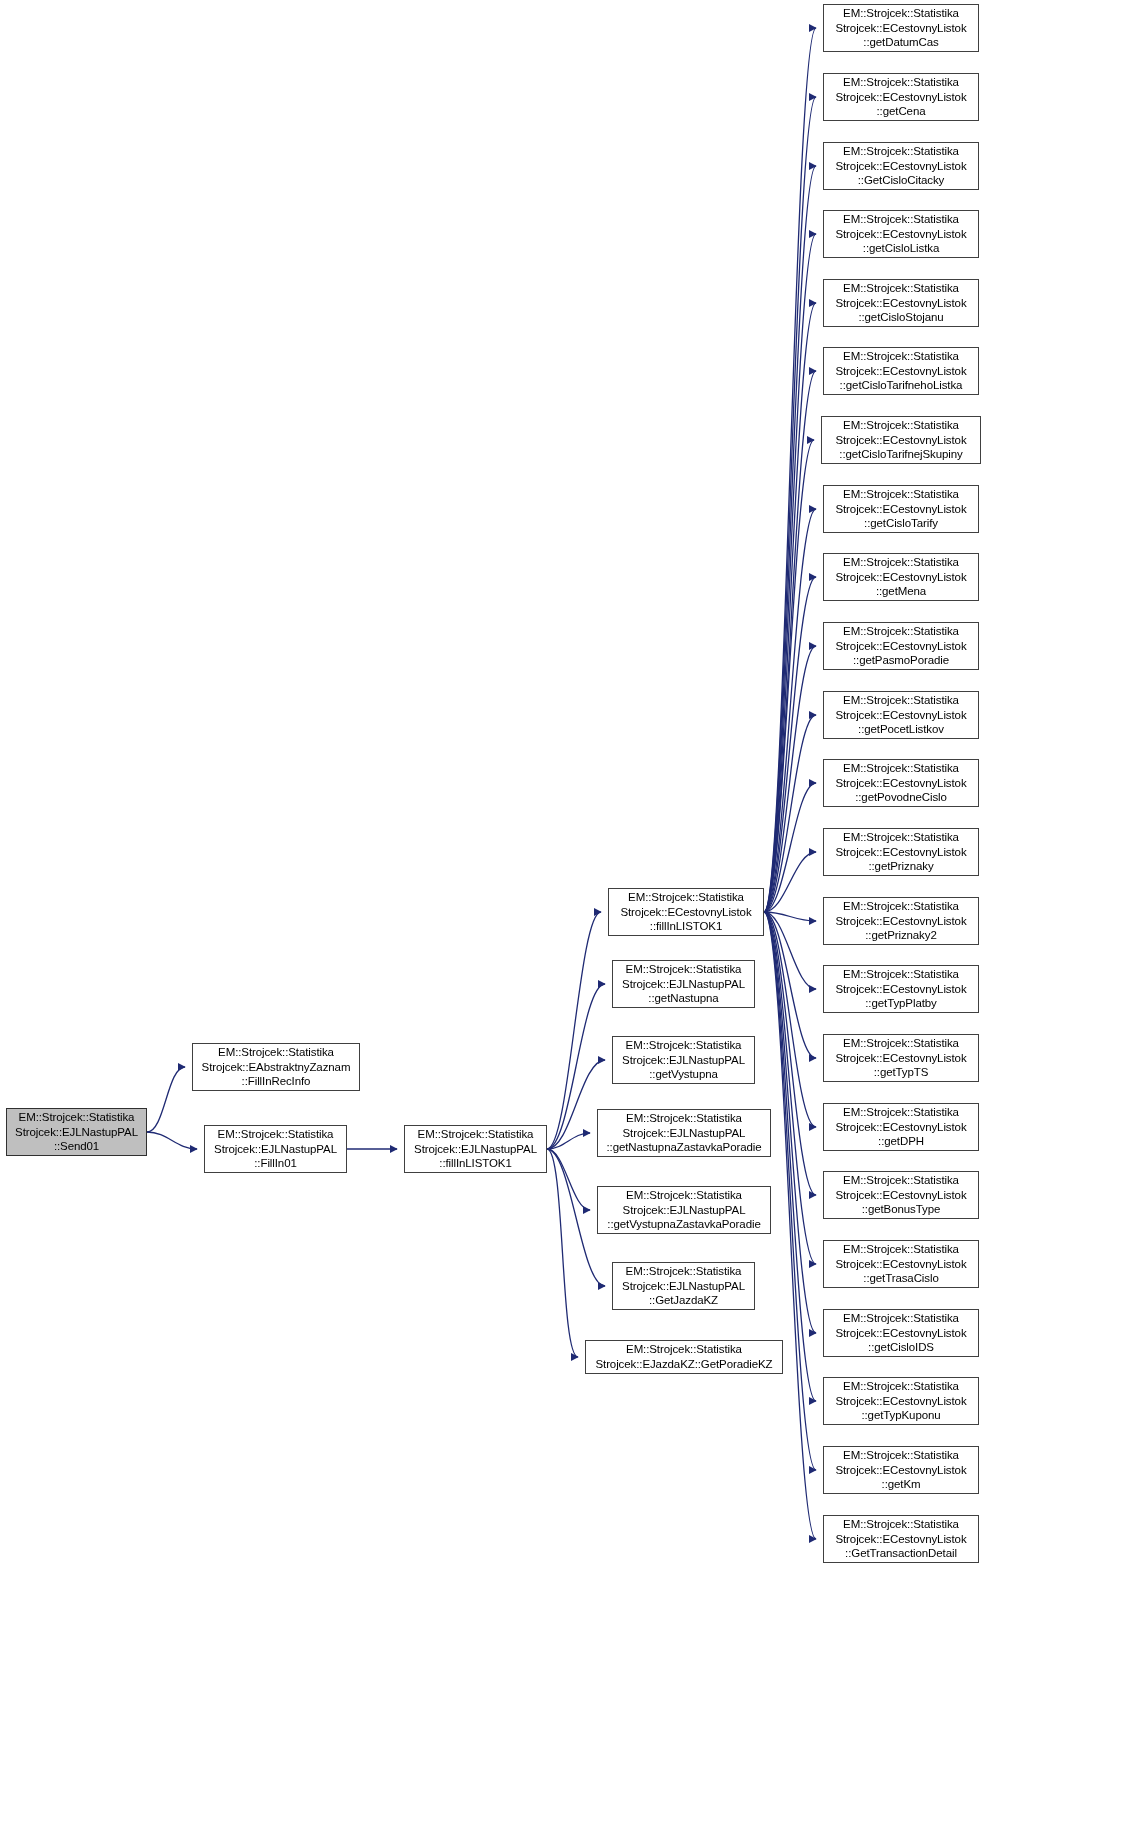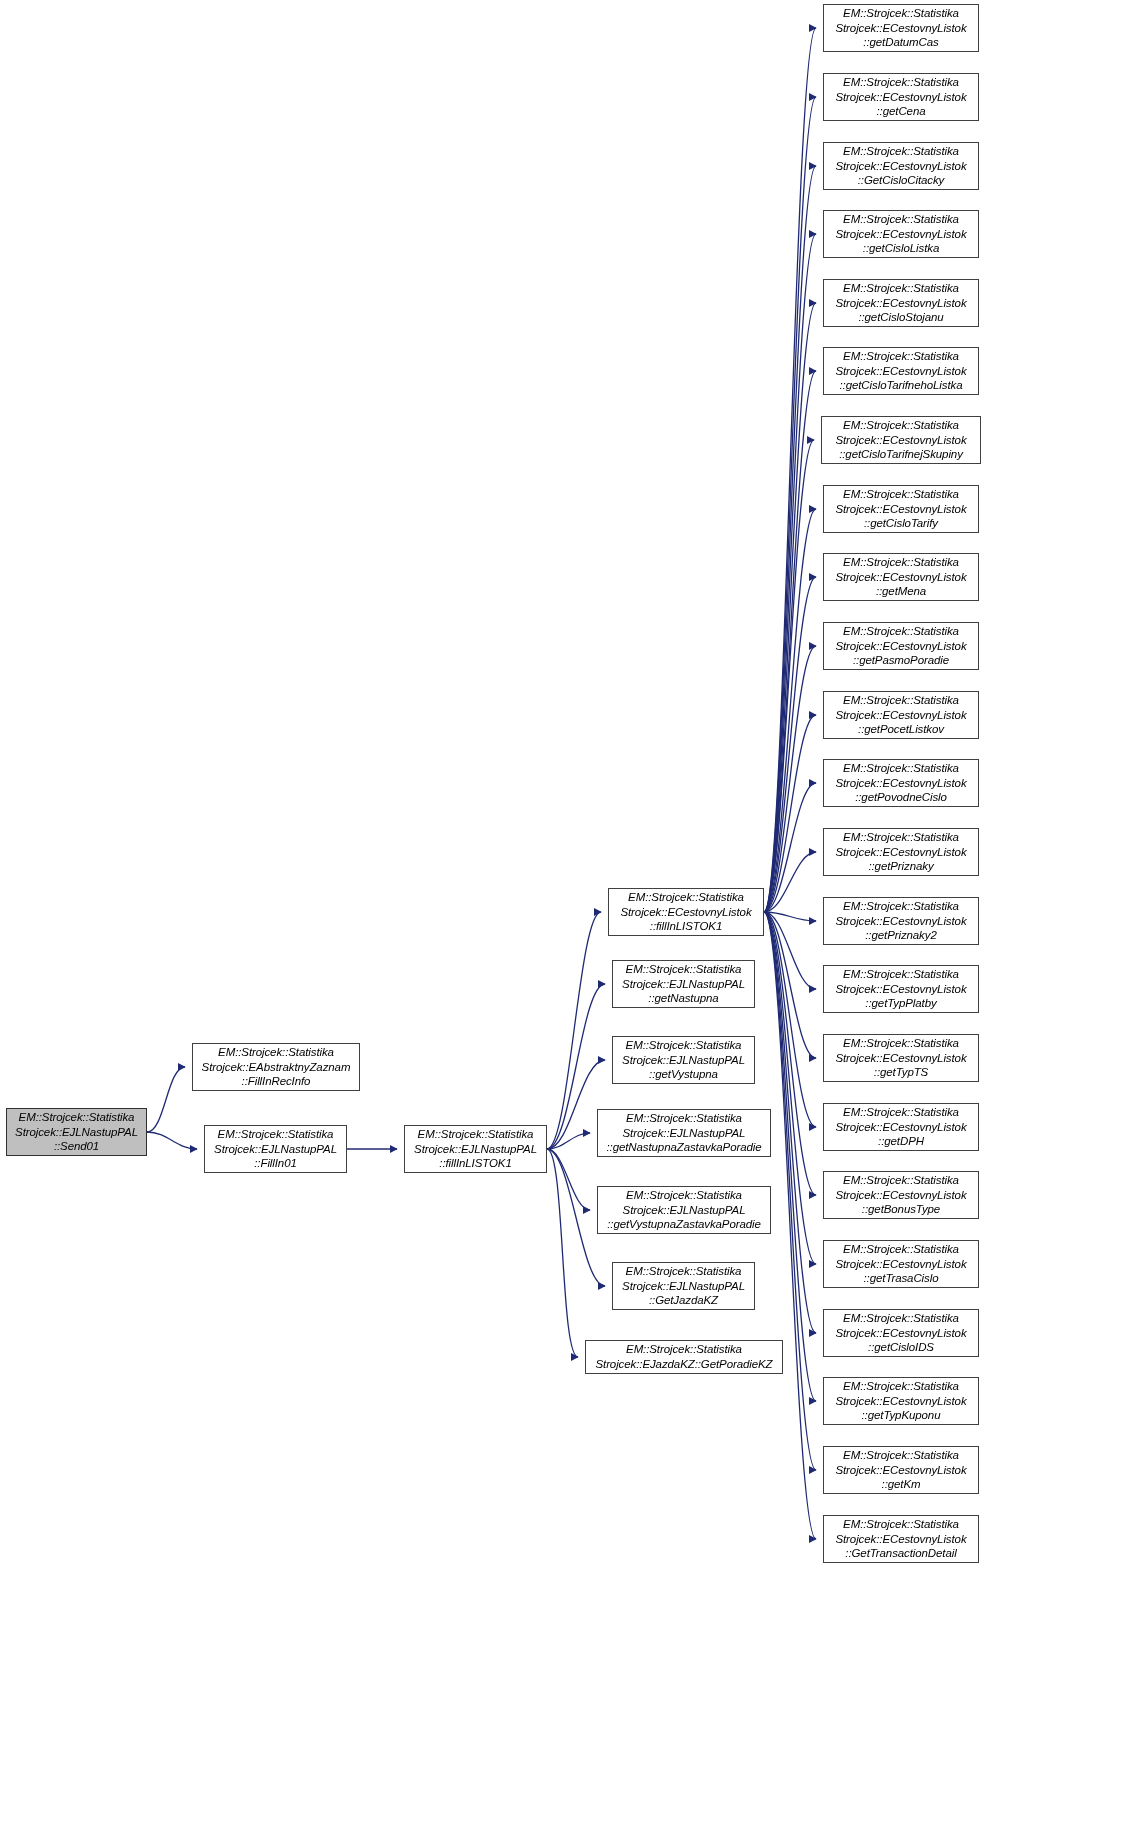--- a/index.html
+++ b/index.html
@@ -34,21 +34,20 @@
     display: flex;
     align-items: center;
     justify-content: center;
     text-align: center;
     font-size: 11.5px;
     line-height: 14.6px;
     letter-spacing: -0.1px;
     white-space: pre-line;
     padding: 16px 2px;
     overflow: hidden;
-    font-style: italic;
   }
   .node.root {
     background: #bfbfbf;
     border: 1px solid #303030;
   }
 </style>
 </head>
 <body>
 
 <div id="graph">

